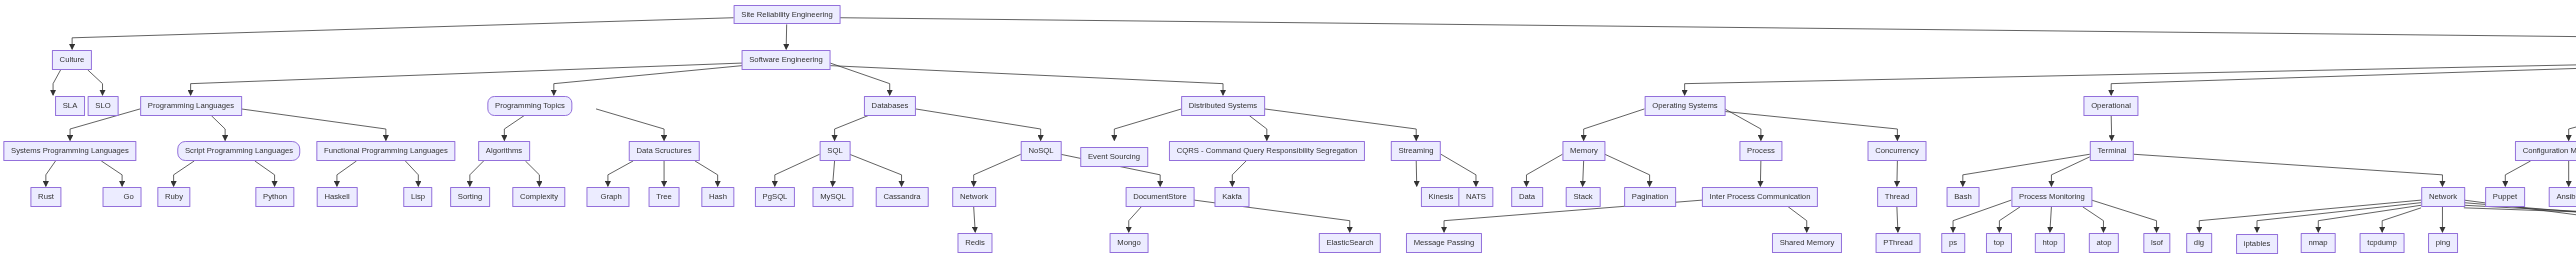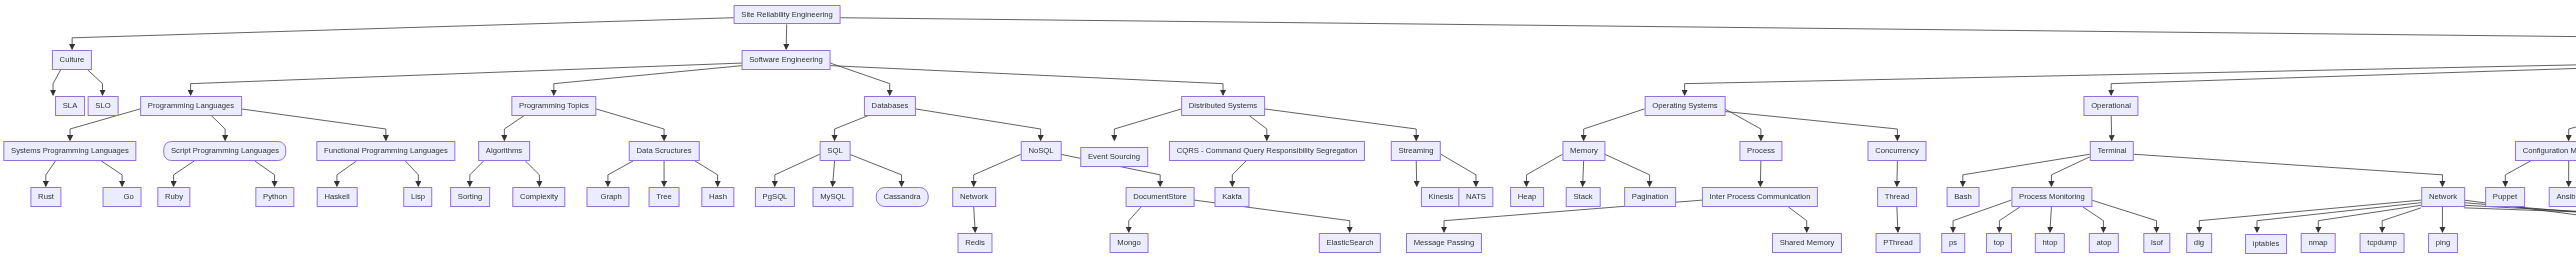--- a/index.html
+++ b/index.html
@@ -148,27 +148,27 @@
         <path d="M 5950 388 L 5583 428 L 5583 450" fill="none" stroke="#333333" stroke-width="1.5" stroke-linejoin="round" marker-end="url(#arrow)"></path>
       </g>
   </svg>
   <div id="nodes">
       <div class="node" style="left: 787px; top: 4.6px;">Site Reliability Engineering</div>
       <div class="node" style="left: 72px; top: 50px;">Culture</div>
       <div class="node" style="left: 786px; top: 50px;">Software Engineering</div>
       <div class="node" style="left: 70px; top: 96px;">SLA</div>
       <div class="node" style="left: 103px; top: 96px;">SLO</div>
       <div class="node" style="left: 191px; top: 96px;">Programming Languages</div>
-      <div class="node" style="left: 554px; top: 96px;">Programming Topics</div>
+      <div class="node" style="left: 530px; top: 96px; border-radius: 7px;">Programming Topics</div>
       <div class="node" style="left: 890px; top: 96px;">Databases</div>
       <div class="node" style="left: 1223px; top: 96px;">Distributed Systems</div>
       <div class="node" style="left: 1685px; top: 96px;">Operating Systems</div>
       <div class="node" style="left: 2111px; top: 96px;">Operational</div>
       <div class="node" style="left: 70px; top: 141px;">Systems Programming Languages</div>
-      <div class="node" style="left: 225px; top: 141px; border-radius: 8px;">Script Programming Languages</div>
+      <div class="node" style="left: 239px; top: 141px; border-radius: 8px;">Script Programming Languages</div>
       <div class="node" style="left: 386px; top: 141px;">Functional Programming Languages</div>
       <div class="node" style="left: 504px; top: 141px;">Algorithms</div>
       <div class="node" style="left: 664px; top: 141px;">Data Scructures</div>
       <div class="node" style="left: 835px; top: 141px;">SQL</div>
       <div class="node" style="left: 1041px; top: 141px;">NoSQL</div>
       <div class="node" style="left: 1114px; top: 147px;">Event Sourcing</div>
       <div class="node" style="left: 1267px; top: 141px;">CQRS - Command Query Responsibility Segregation</div>
       <div class="node" style="left: 1416px; top: 141px;">Streaming</div>
       <div class="node" style="left: 1584px; top: 141px;">Memory</div>
       <div class="node" style="left: 1761px; top: 141px;">Process</div>
@@ -181,27 +181,27 @@
       <div class="node" style="left: 275px; top: 187px;">Python</div>
       <div class="node" style="left: 337px; top: 187px;">Haskell</div>
       <div class="node" style="left: 418px; top: 187px;">Lisp</div>
       <div class="node" style="left: 470px; top: 187px;">Sorting</div>
       <div class="node" style="left: 539px; top: 187px;">Complexity</div>
       <div class="node" style="left: 608px; top: 187px; padding-left: 13px;">Graph</div>
       <div class="node" style="left: 664px; top: 187px;">Tree</div>
       <div class="node" style="left: 718px; top: 187px;">Hash</div>
       <div class="node" style="left: 775px; top: 187px;">PgSQL</div>
       <div class="node" style="left: 833px; top: 187px;">MySQL</div>
-      <div class="node" style="left: 902px; top: 187px; border-radius: 9px;">Cassandra</div>
+      <div class="node" style="left: 902px; top: 187px;">Cassandra</div>
       <div class="node" style="left: 974px; top: 187px;">Network</div>
       <div class="node" style="left: 1160px; top: 187px;">DocumentStore</div>
       <div class="node" style="left: 1232px; top: 187px;">Kakfa</div>
       <div class="node" style="left: 1417px; top: 187px; margin-left: 24px;">Kinesis</div>
       <div class="node" style="left: 1476px; top: 187px;">NATS</div>
-      <div class="node" style="left: 1527px; top: 187px;">Heap</div>
+      <div class="node" style="left: 1527px; top: 187px;">Data</div>
       <div class="node" style="left: 1583px; top: 187px;">Stack</div>
       <div class="node" style="left: 1650px; top: 187px;">Pagination</div>
       <div class="node" style="left: 1760px; top: 187px;">Inter Process Communication</div>
       <div class="node" style="left: 1897px; top: 187px;">Thread</div>
       <div class="node" style="left: 1963px; top: 187px;">Bash</div>
       <div class="node" style="left: 2052px; top: 187px;">Process Monitoring</div>
       <div class="node" style="left: 2443px; top: 187px;">Network</div>
       <div class="node" style="left: 2505px; top: 187px;">Puppet</div>
       <div class="node" style="left: 2569px; top: 187px;">Ansible</div>
       <div class="node" style="left: 975px; top: 233px;">Redis</div>
@@ -209,19 +209,19 @@
       <div class="node" style="left: 1350px; top: 233px;">ElasticSearch</div>
       <div class="node" style="left: 1444px; top: 233px;">Message Passing</div>
       <div class="node" style="left: 1807px; top: 233px;">Shared Memory</div>
       <div class="node" style="left: 1898px; top: 233px;">PThread</div>
       <div class="node" style="left: 1953px; top: 233px;">ps</div>
       <div class="node" style="left: 1999px; top: 233px;">top</div>
       <div class="node" style="left: 2050px; top: 233px;">htop</div>
       <div class="node" style="left: 2104px; top: 233px;">atop</div>
       <div class="node" style="left: 2157px; top: 233px;">lsof</div>
       <div class="node" style="left: 2199px; top: 233px;">dig</div>
-      <div class="node" style="left: 2257px; top: 234px; margin-left: 9px;">iptables</div>
+      <div class="node" style="left: 2257px; top: 234px;">iptables</div>
       <div class="node" style="left: 2318px; top: 233px;">nmap</div>
       <div class="node" style="left: 2382px; top: 233px;">tcpdump</div>
       <div class="node" style="left: 2443px; top: 233px;">ping</div>
     </div>
 </div>
 
 
 </body></html>

